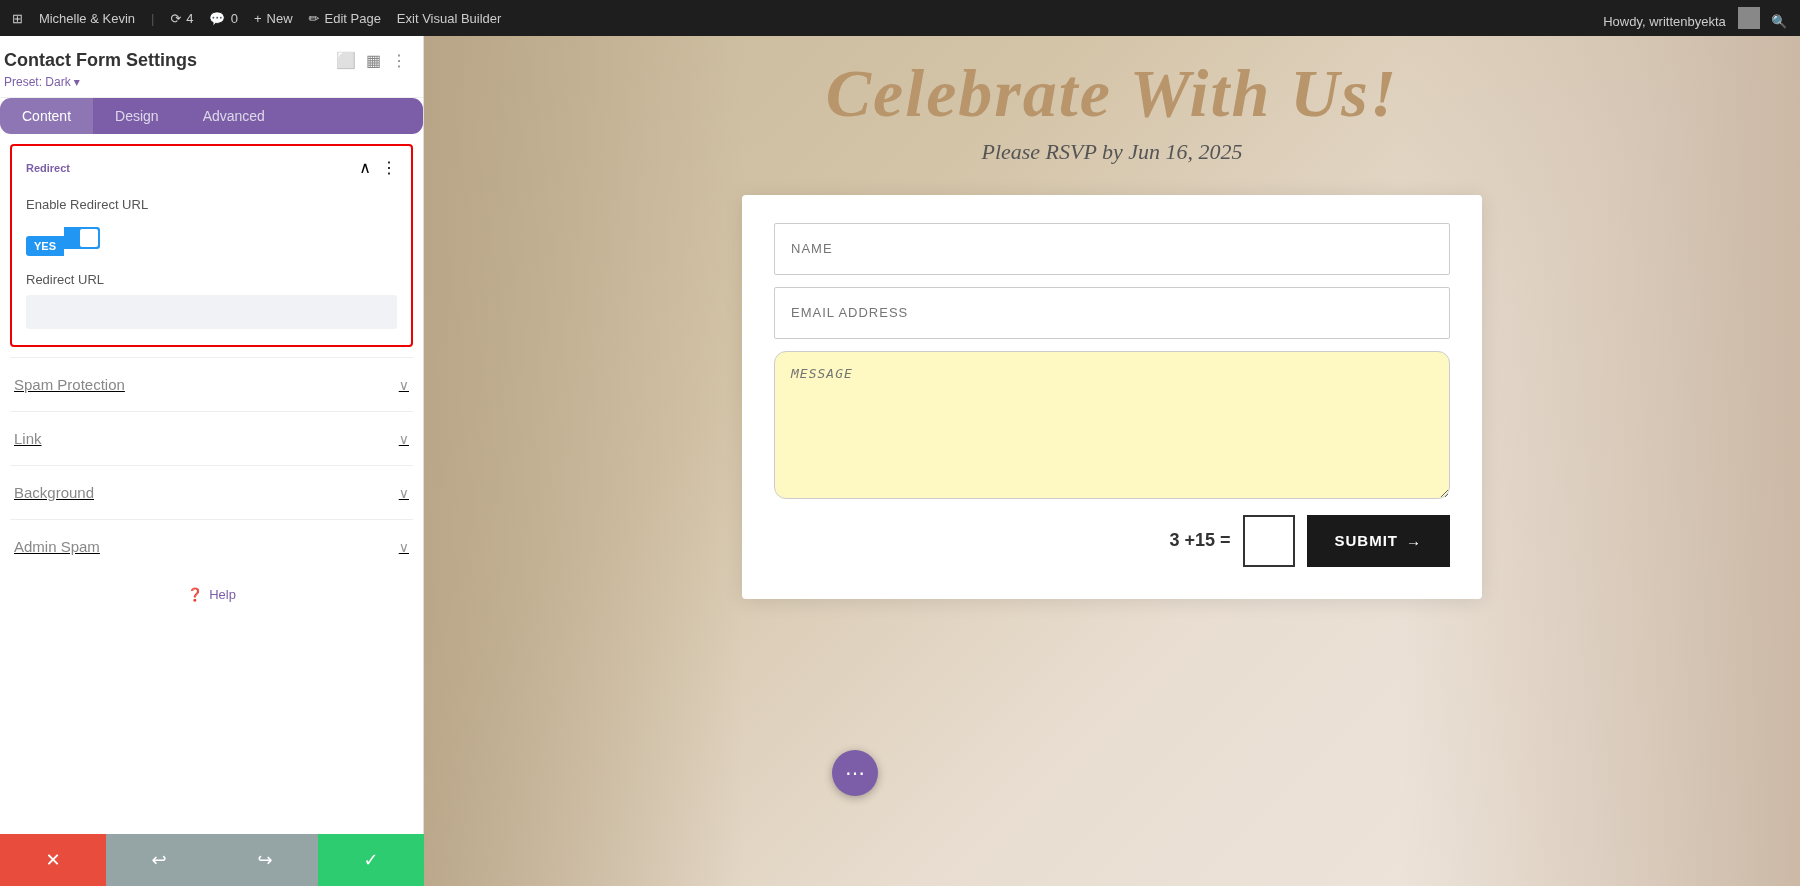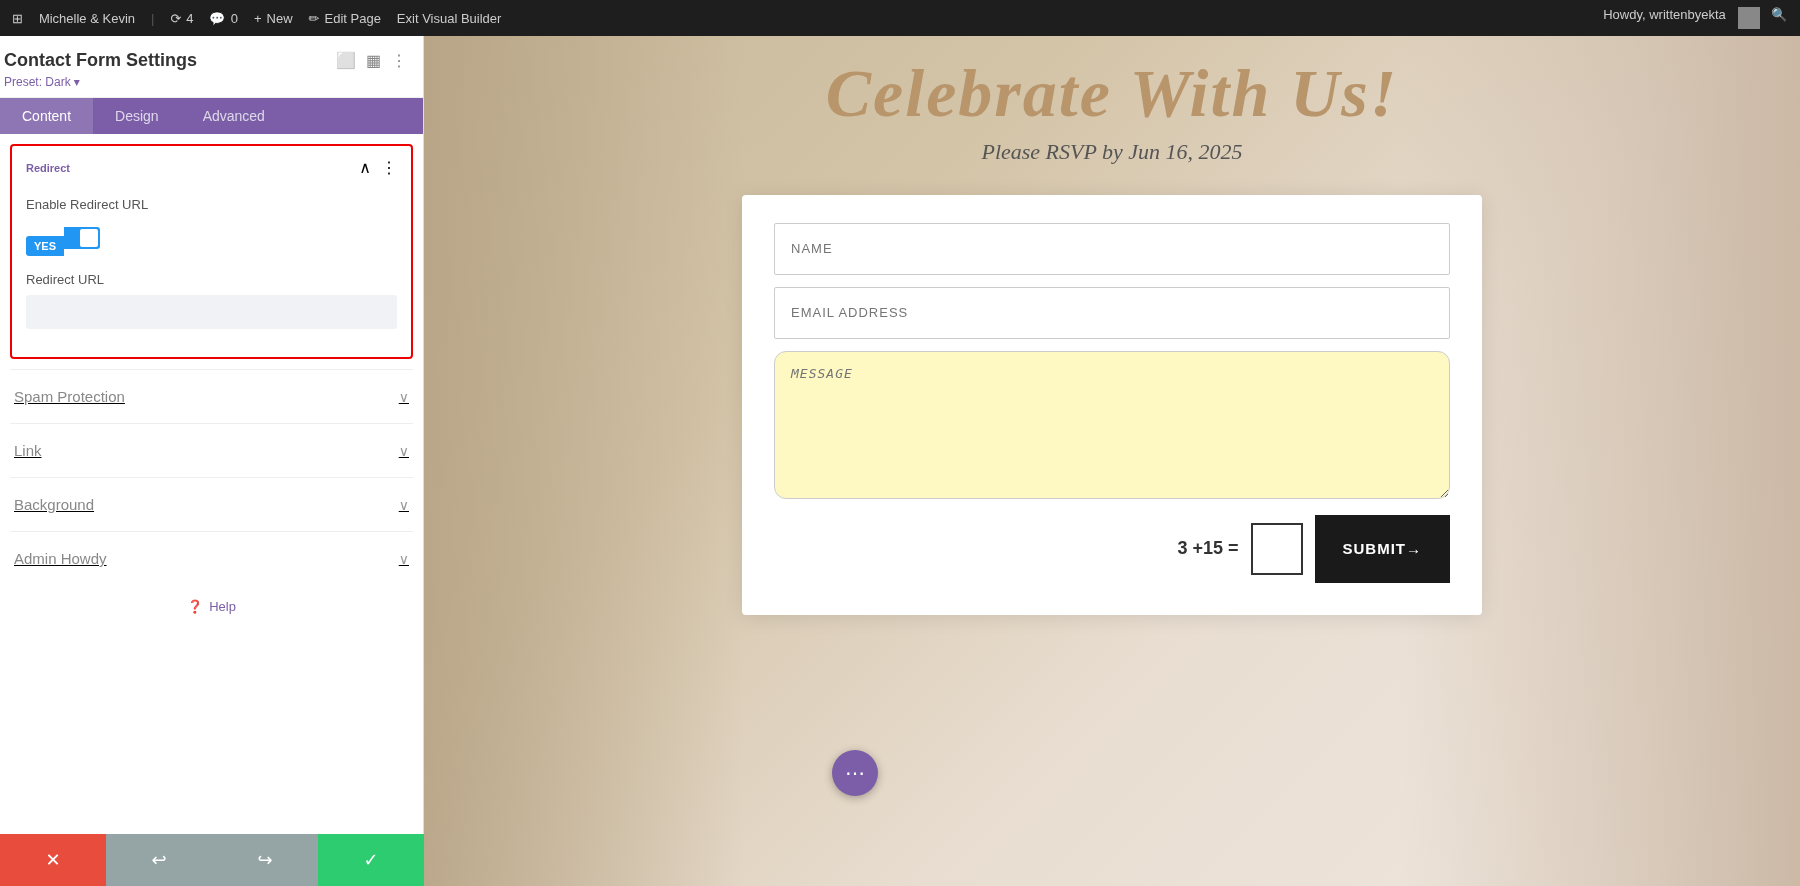--- a/index.html
+++ b/index.html
@@ -21,21 +21,21 @@
       display: flex;
       align-items: center;
       gap: 5px;
       cursor: pointer;
       color: #ccc;
     }
     .top-bar-sep { color: #555; }
     .top-bar-right {
       margin-left: auto;
       display: flex;
-      align-items: flex-start;
+      align-items: flex-end;
       gap: 12px;
       color: #ccc;
       font-size: 13px;
     }
     .avatar-box {
       width: 22px; height: 22px;
       background: #888;
       display: inline-block;
     }
 
@@ -89,20 +89,21 @@
       cursor: pointer;
       display: flex;
       align-items: center;
       gap: 3px;
     }
 
     
     .panel-tabs {
       display: flex;
       background: #7b5ea7;
+      border-radius: 11px;
     }
     .panel-tab {
       padding: 10px 22px;
       color: rgba(255,255,255,0.75);
       font-size: 14px;
       cursor: pointer;
       border: none;
       background: transparent;
     }
     .panel-tab.active {
@@ -135,21 +136,21 @@
       color: #7b5ea7;
       font-size: 11px;
       font-weight: 600;
     }
     .section-header-icons {
       display: flex;
       align-items: center;
       gap: 10px;
     }
     .section-body {
-      padding: 8px 14px 28px 14px;
+      padding: 8px 14px 16px 14px;
     }
     .field-label {
       font-size: 13px;
       color: #555;
       margin-bottom: 8px;
     }
 
     
     .toggle-container {
       display: flex;
@@ -366,25 +367,26 @@
       border: 2px solid #333;
       background: #fff;
     }
     .submit-btn {
       background: #1a1a1a;
       color: #fff;
       font-size: 15px;
       font-weight: 600;
       letter-spacing: 1px;
       padding: 0 28px;
-      height: 68px;
+      height: 52px;
       border: none;
       cursor: pointer;
       display: flex;
       align-items: center;
+      gap: 8px;
     }
 
     
     .fab {
       position: absolute;
       bottom: 90px;
       left: 50%;
       transform: translateX(-280px);
       width: 46px; height: 46px;
       background: #7b5ea7;
@@ -495,21 +497,21 @@
 
       <div class="section-collapsible">
         <div class="section-header">
           <span class="section-title">Background</span>
           <span class="chevron-icon">∨</span>
         </div>
       </div>
 
       <div class="section-collapsible">
         <div class="section-header">
-          <span class="section-title">Admin Howdy</span>
+          <span class="section-title">Admin Spam</span>
           <span class="chevron-icon">∨</span>
         </div>
       </div>
 
       <div class="panel-help">
         <span>❓</span>
         <span>Help</span>
       </div>
 
     </div>

